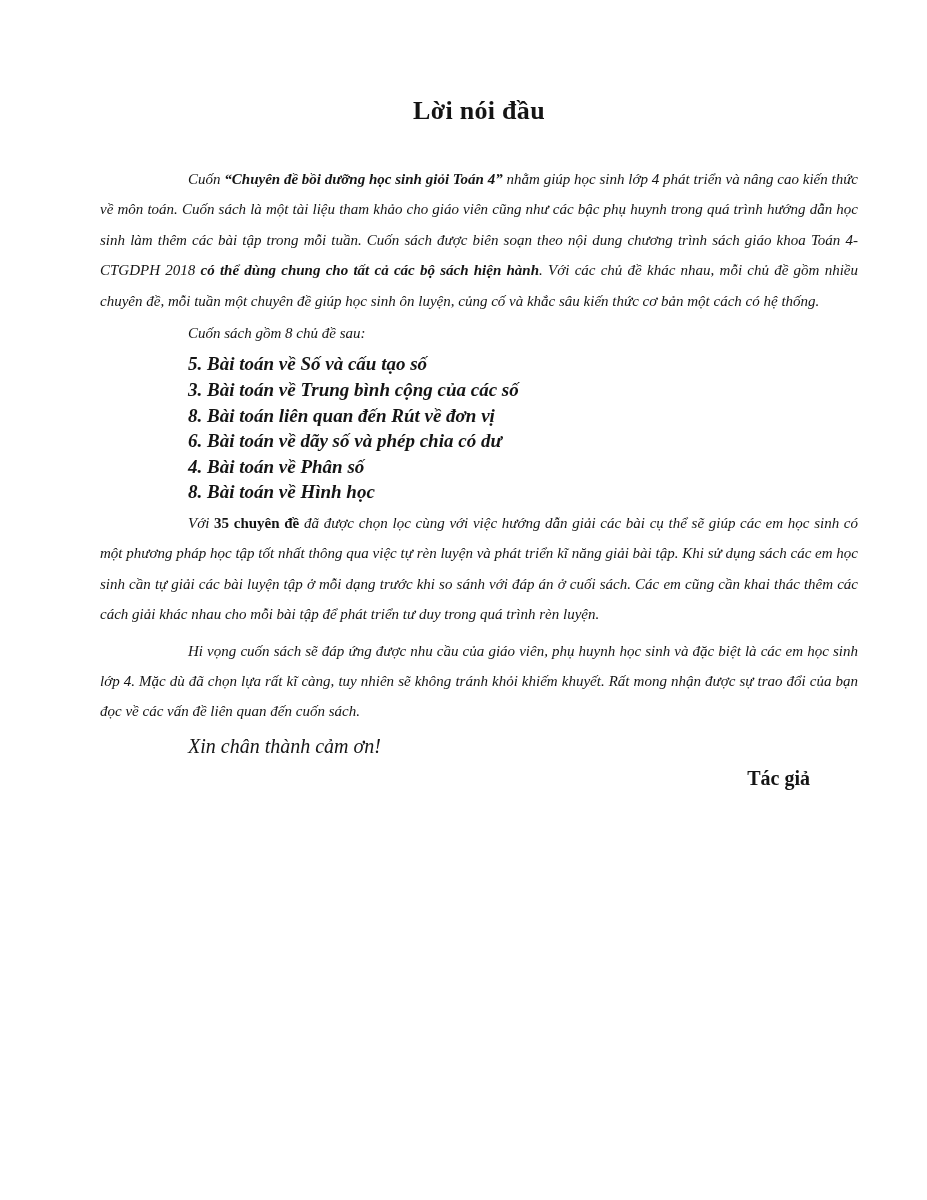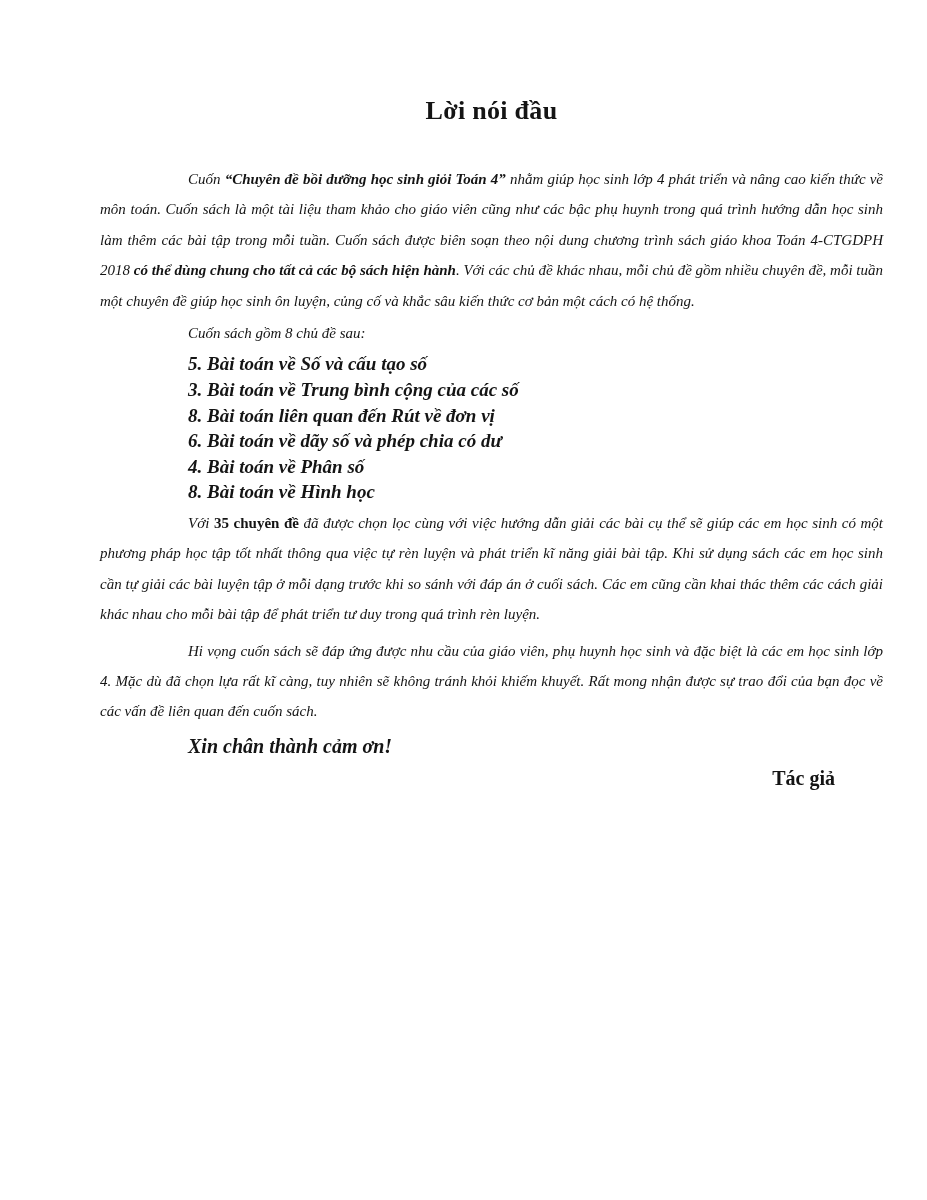--- a/index.html
+++ b/index.html
@@ -11,21 +11,21 @@
     width: 927px;
     height: 1200px;
     font-family: "Liberation Serif", serif;
     color: #141414;
     -webkit-font-smoothing: antialiased;
   }
   .page {
     box-sizing: border-box;
     width: 927px;
     height: 1200px;
-    padding: 96px 44px 40px 100px;
+    padding: 96px 69px 40px 100px;
     background: #ffffff;
     overflow: hidden;
   }
   .title {
     font-size: 26px;
     font-weight: 700;
     font-style: normal;
     text-align: center;
     margin: 0 0 38px 0;
     letter-spacing: 0.3px;
@@ -58,21 +58,21 @@
   }
   ul.topics li {
     font-style: italic;
     font-weight: 700;
     font-size: 19px;
     line-height: 25.6px;
     text-align: left;
   }
   .closing {
     font-style: italic;
-    font-weight: 700;
+    font-weight: 400;
     font-size: 20px;
     line-height: 30.4px;
     margin: 4px 0 0 0;
     text-indent: 88px;
   }
   .author {
     font-style: normal;
     font-weight: 700;
     font-size: 20px;
     line-height: 30.4px;

